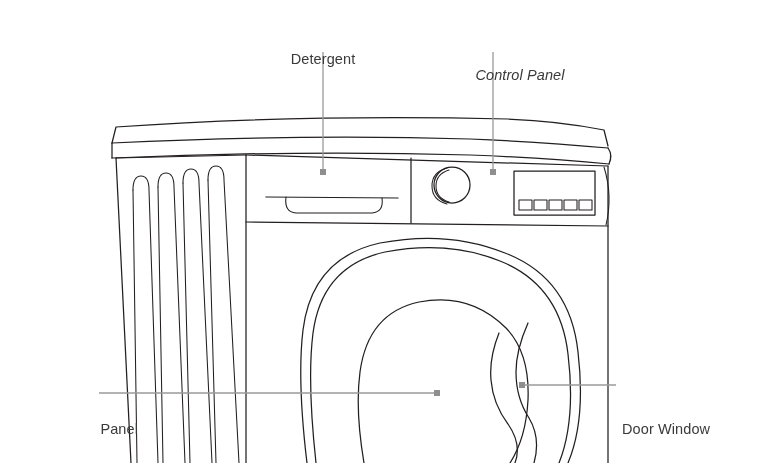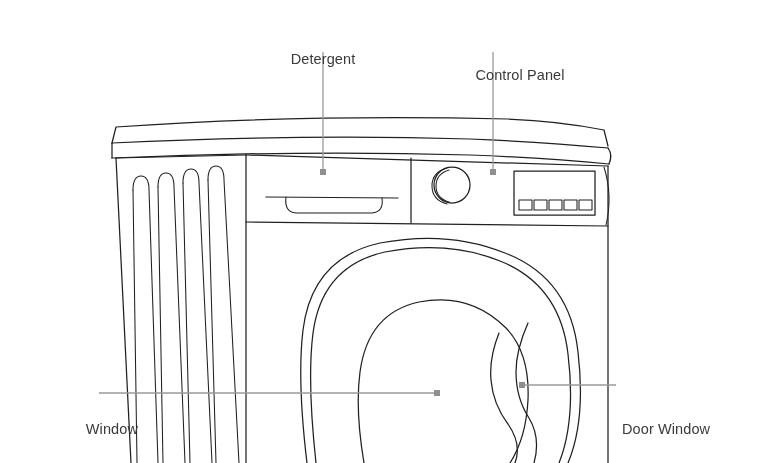--- a/index.html
+++ b/index.html
@@ -59,21 +59,21 @@
     line-height: 19px;
     color: #3a3a3a;
     white-space: pre;
     letter-spacing: 0.1px;
   }
   .callout-label.center { text-align: center; }
   .callout-label.left   { text-align: left; }
   .callout-label.right  { text-align: right; }
 
   #label-detergent { left: 248px; top: 12px; width: 150px; }
-  #label-control   { left: 430px; top: 28px; width: 180px; }
+  #label-control   { left: 430px; top: 28px; width: 180px; font-style: italic; }
   #label-window    { left: 18px;  top: 382px; width: 120px; }
   #label-handle    { left: 622px; top: 382px; width: 140px; }
 </style>
 </head>
 <body>
 
 <div id="diagram-root">
 
   <svg class="diagram-canvas" viewBox="0 0 762 463" xmlns="http://www.w3.org/2000/svg">
 
@@ -203,20 +203,20 @@
 
   <div class="callout-label center" id="label-detergent">
     <div>Detergent</div>
   </div>
 
   <div class="callout-label center" id="label-control">
     <div>Control Panel</div>
   </div>
 
   <div class="callout-label right" id="label-window">
-    <div>Window</div>
+    <div>Panel</div>
   </div>
 
   <div class="callout-label left" id="label-handle">
     <div>Door Window</div>
   </div>
 
 </div>
 
 </body></html>

